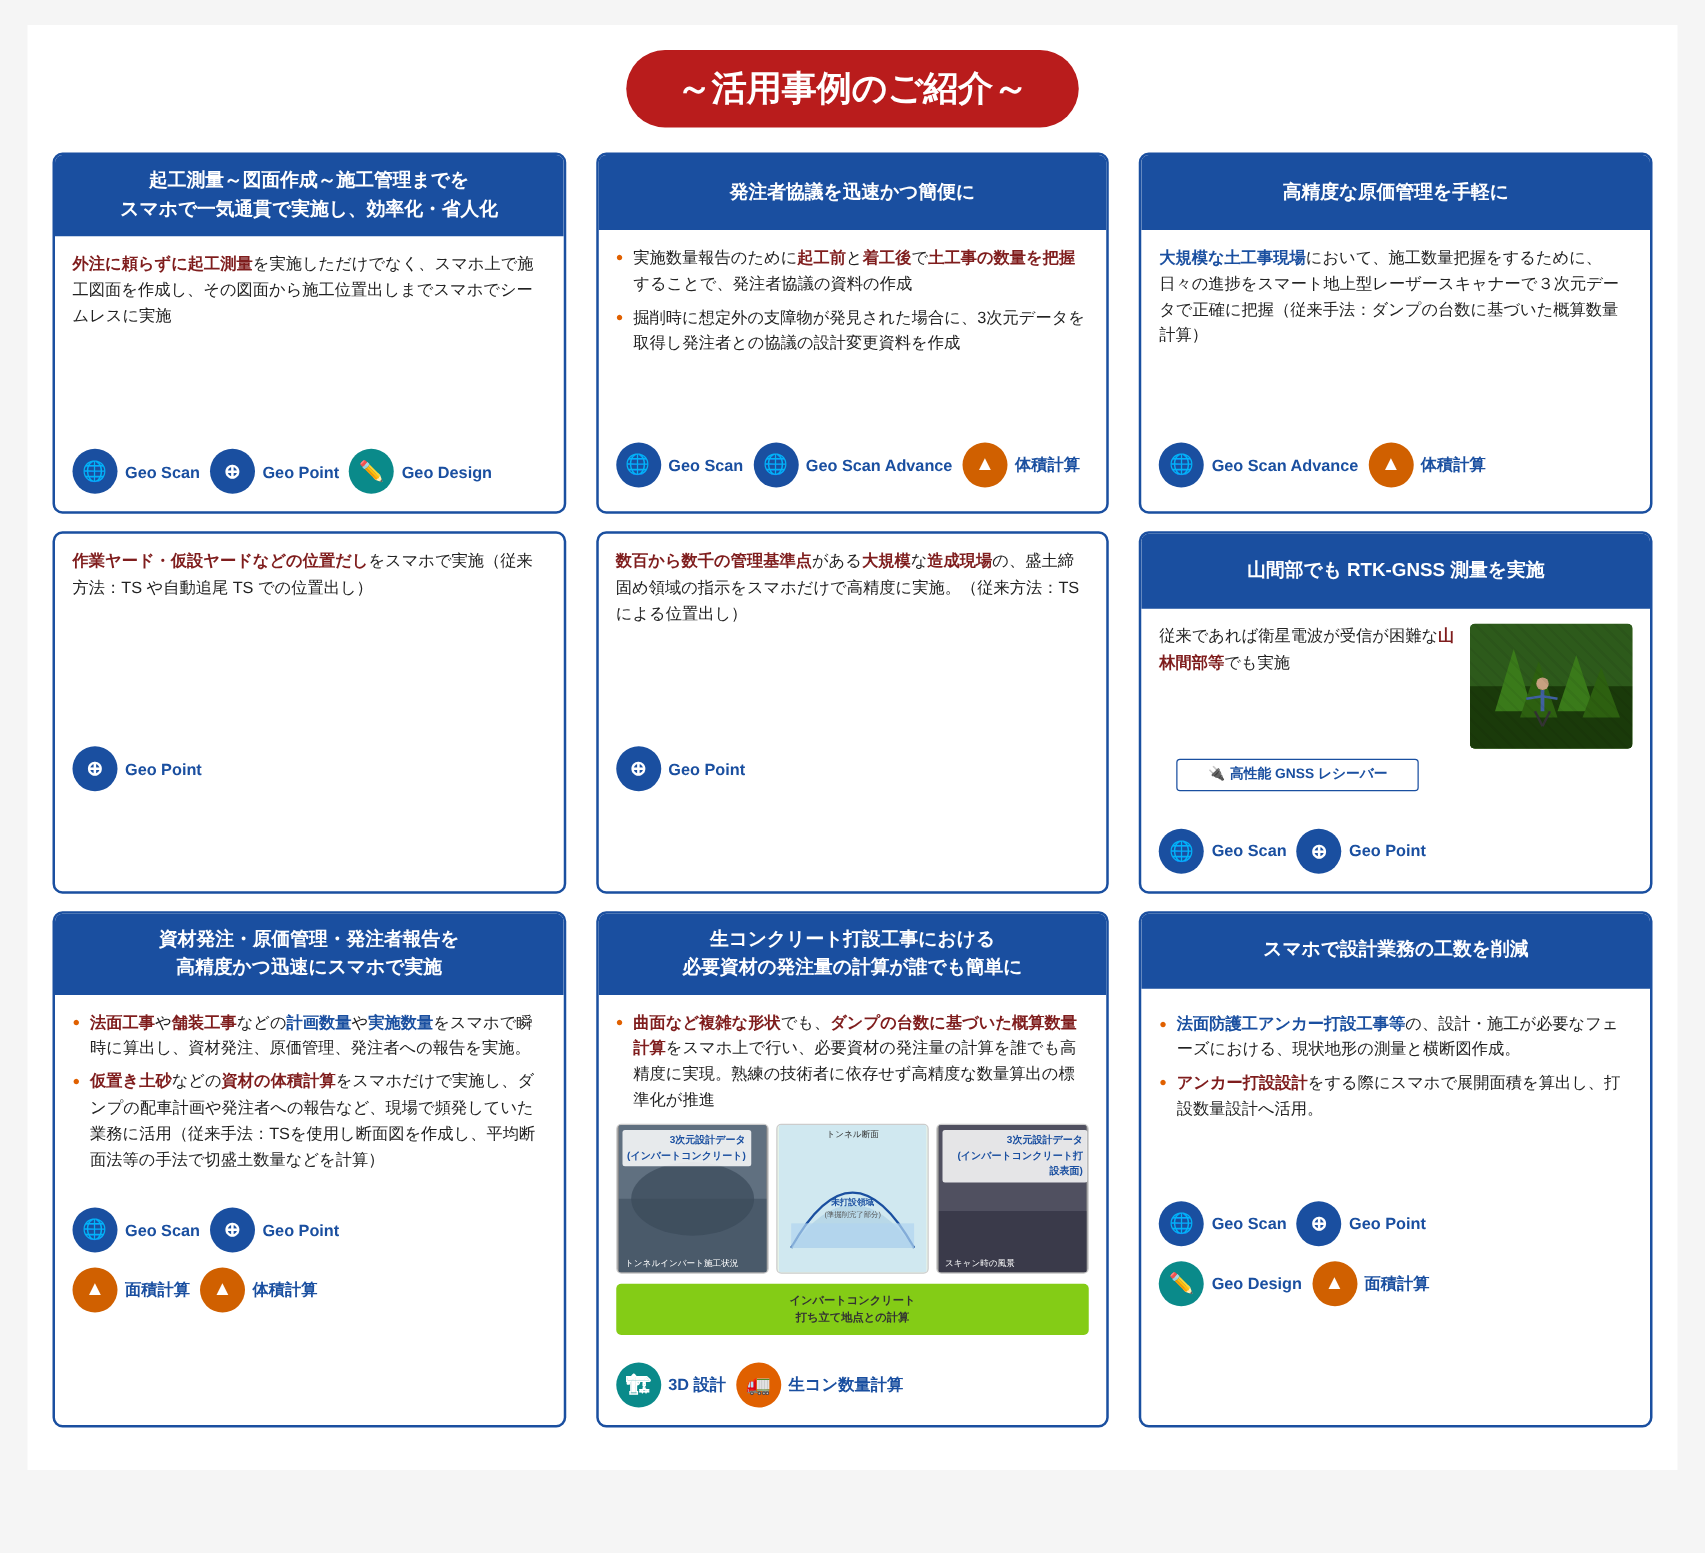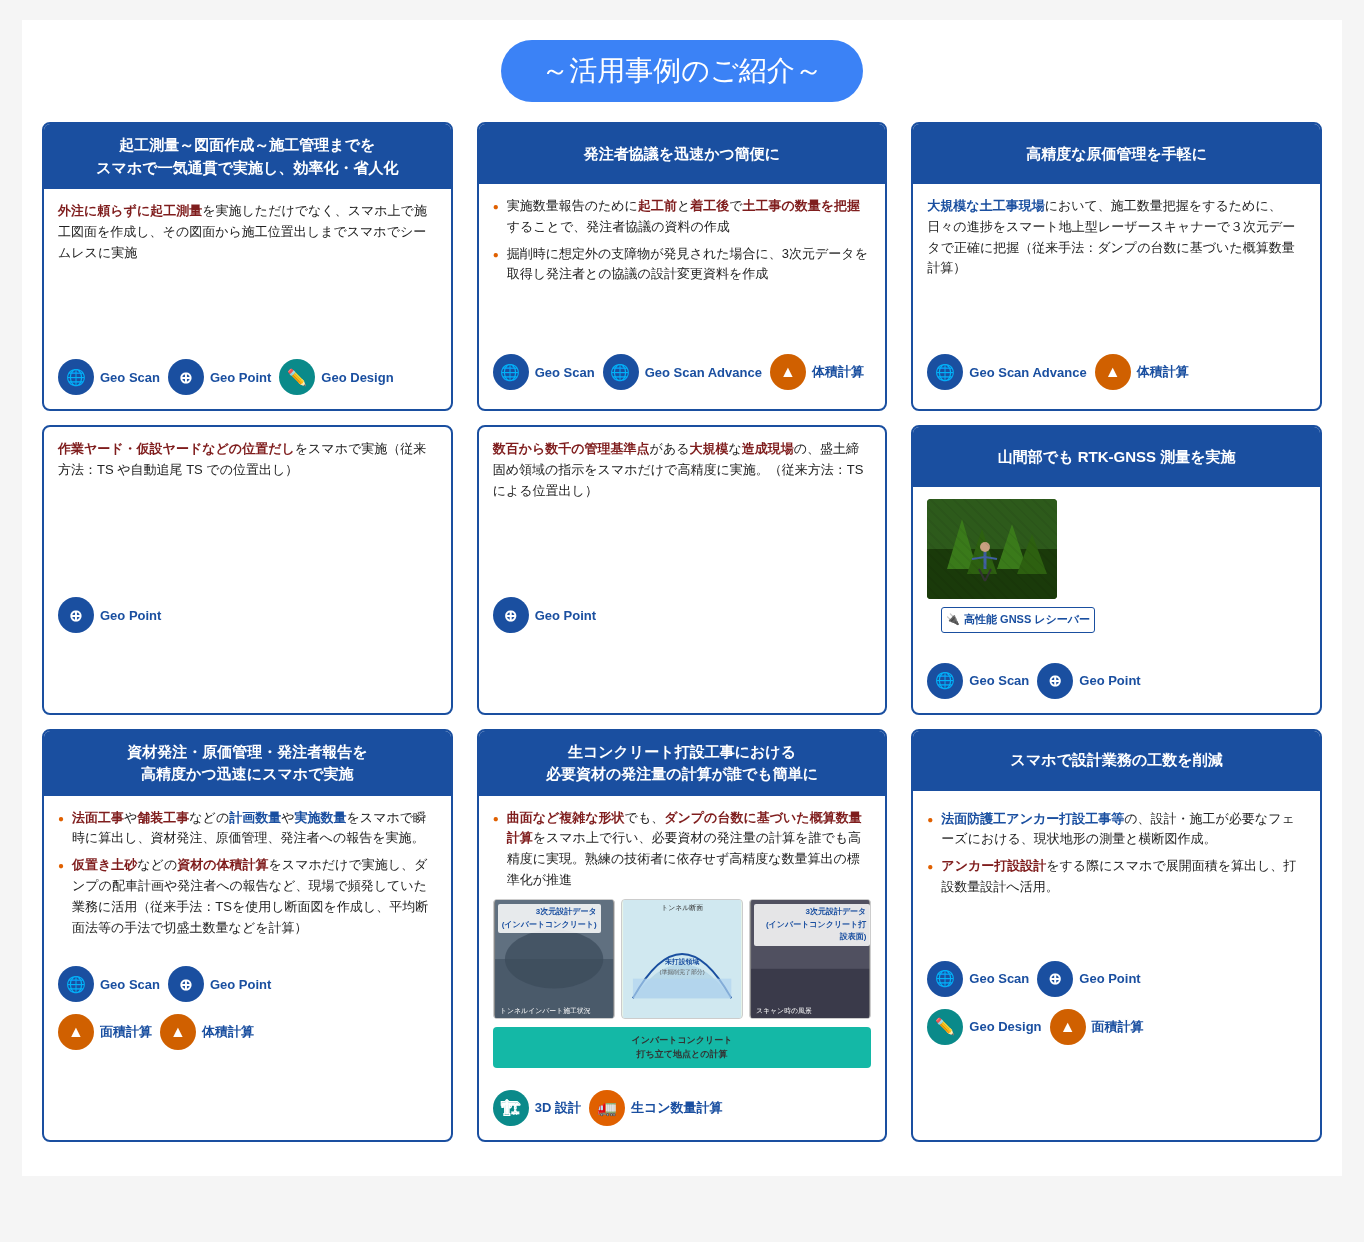--- a/index.html
+++ b/index.html
@@ -14,24 +14,24 @@
       margin: 0 auto;
       background: white;
       padding: 20px;
     }
     .main-title-container {
       text-align: center;
       margin-bottom: 20px;
     }
     .main-title {
       display: inline-block;
-      background: #3b82f6;
+      background: #b91c1c;
       color: white;
       font-size: 28px;
-      font-weight: normal;
+      font-weight: bold;
       padding: 12px 40px;
       border-radius: 40px;
     }
     .grid {
       display: grid;
       grid-template-columns: repeat(3, 1fr);
       gap: 24px;
       margin-bottom: 14px;
     }
     .card {
@@ -125,21 +125,21 @@
     }
     .gnss-label {
       display: inline-flex;
       align-items: center;
       gap: 4px;
       background: white;
       border: 1px solid #1a4fa0;
       color: #1a4fa0;
       font-size: 11px;
       font-weight: bold;
-      padding: 3px 4px;
+      padding: 3px 24px;
       border-radius: 3px;
       margin: 8px 14px;
     }
     .gnss-label::before {
       content: '🔌';
       font-size: 11px;
     }
     .product-row {
       display: flex;
       flex-wrap: wrap;
@@ -244,20 +244,23 @@
           <div class="icon-circle">⊕</div>
           <span>Geo Point</span>
         </div>
       </div>
     </div>
 
     <div class="card">
       <div class="card-header">山間部でも RTK-GNSS 測量を実施</div>
       <div class="card-body">
         <div class="gnss-section">
+          <div class="gnss-text">
+            従来であれば衛星電波が受信が困難な<span class="highlight-orange">山林間部等</span>でも実施
+          </div>
           <div class="gnss-image">
             <svg width="130" height="100" viewBox="0 0 130 100">
               <rect width="130" height="100" fill="#2d5a1b"></rect>
               <rect x="0" y="50" width="130" height="50" fill="#1a3a0a"></rect>
 
               <polygon points="20,70 35,20 50,70" fill="#3a7a1a"></polygon>
               <polygon points="40,75 55,30 70,75" fill="#2d6010"></polygon>
               <polygon points="70,70 85,25 100,70" fill="#3a7a1a"></polygon>
               <polygon points="90,75 105,35 120,75" fill="#2d6010"></polygon>
 
@@ -358,21 +361,21 @@
           <div style="flex:1; height:120px; position:relative; border:1px solid #ccc; border-radius:4px; overflow:hidden; background:#888;">
             <svg width="100%" height="100%" viewBox="0 0 120 120">
               <rect width="120" height="120" fill="#505060"></rect>
               <rect x="0" y="70" width="120" height="50" fill="#3a3a4a"></rect>
               <text x="5" y="115" font-size="7" fill="white">スキャン時の風景</text>
             </svg>
             <div style="position:absolute;top:4px;left:4px;background:rgba(255,255,255,0.85);font-size:8px;padding:2px 4px;border-radius:2px;color:#1a4fa0;font-weight:bold;">3次元設計データ<br>(インバートコンクリート打設表面)</div>
           </div>
         </div>
 
-        <div style="background:#14b8a6;border-radius:4px;padding:6px;text-align:center;font-size:9px;color:#333;font-weight:bold;margin-top:4px;">
+        <div style="background:#84cc16;border-radius:4px;padding:6px;text-align:center;font-size:9px;color:#333;font-weight:bold;margin-top:4px;">
           インバートコンクリート<br>打ち立て地点との計算
         </div>
       </div>
       <div class="product-icons">
         <div class="product-icon">
           <div class="icon-circle teal">🏗</div>
           <span>3D 設計</span>
         </div>
         <div class="product-icon">
           <div class="icon-circle" style="background:#e06000;">🚛</div>

